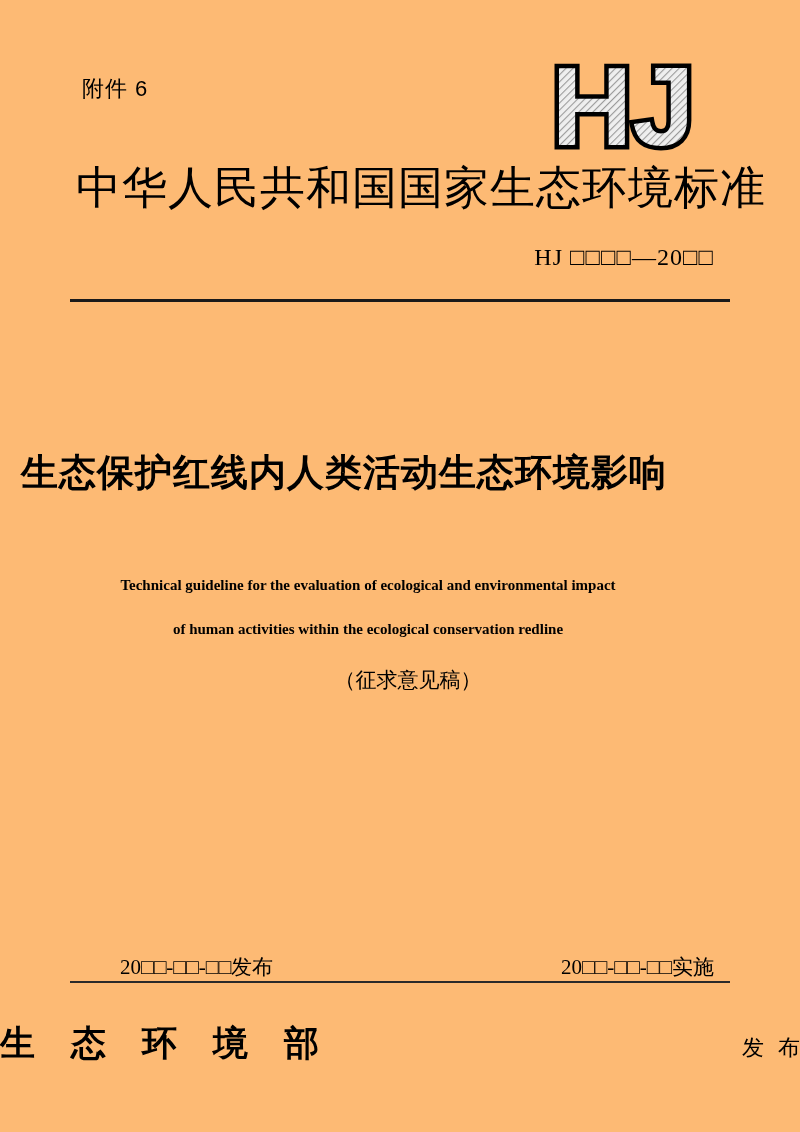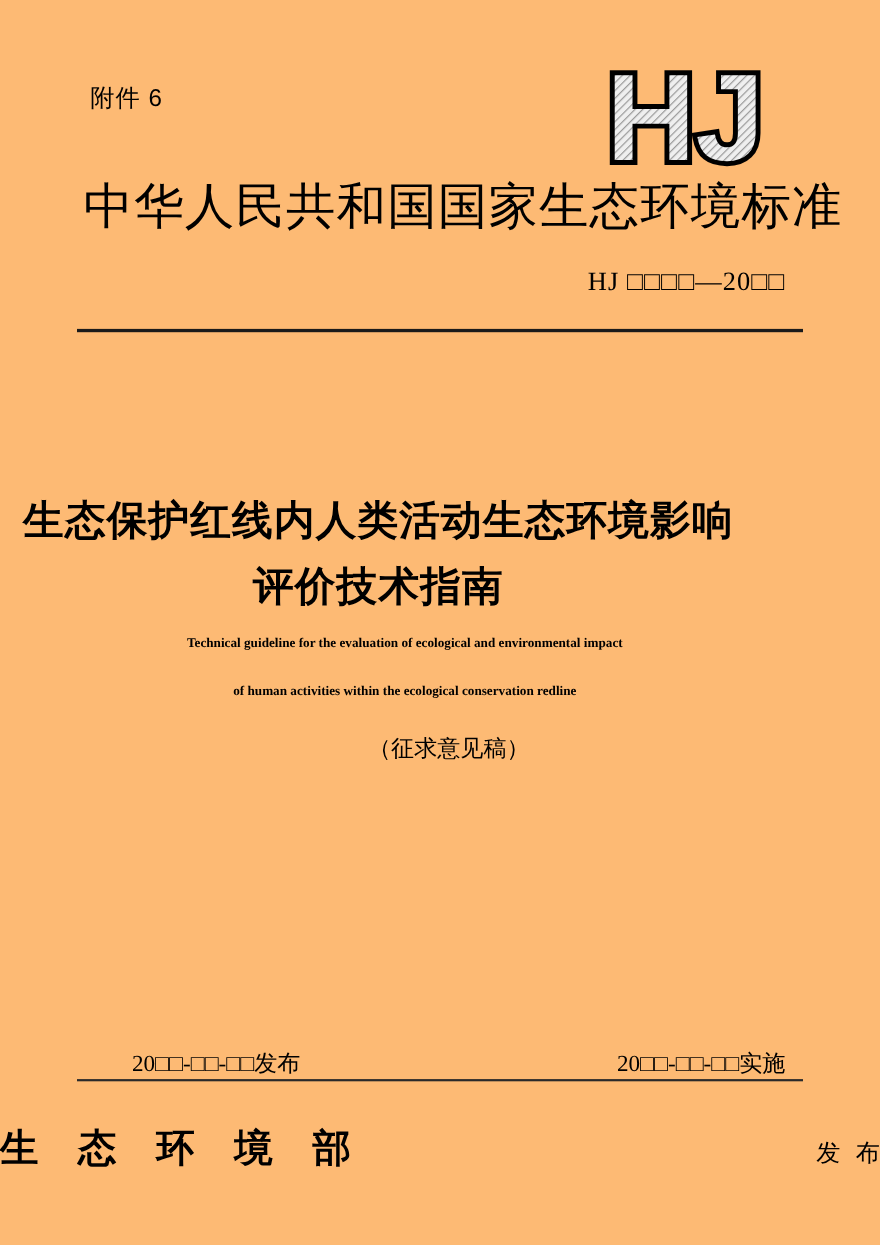--- a/index.html
+++ b/index.html
@@ -73,21 +73,21 @@
   }
   .title-cn-1 { top: 448px; }
   .title-cn-2 { top: 508px; }
   .title-en {
     position: absolute;
     left: 0;
     width: 736px;
     text-align: center;
     font-family: "Liberation Serif", serif;
     font-weight: bold;
-    font-size: 12px;
+    font-size: 15px;
   }
   .title-en-1 { top: 577px; }
   .title-en-2 { top: 621px; }
   .draft-note {
     position: absolute;
     left: 0;
     top: 666px;
     width: 800px;
     text-align: center;
     font-family: Liberation Serif, serif;
@@ -160,21 +160,20 @@
   </svg>
 
   <div class="org-title">中华人民共和国国家生态环境标准</div>
 
   <div class="std-no">HJ □□□□—20□□</div>
 
   <div class="rule-top"></div>
 
   <div class="title-cn title-cn-1">生态保护红线内人类活动生态环境影响</div>
 
-  <div class="title-cn title-cn-2">评价技术指南</div>
 
   <div class="title-en title-en-1">Technical guideline for the evaluation of ecological and environmental impact</div>
 
   <div class="title-en title-en-2">of human activities within the ecological conservation redline</div>
 
   <div class="draft-note">（征求意见稿）</div>
 
   <div class="date-issue">20□□-□□-□□发布</div>
 
   <div class="date-impl">20□□-□□-□□实施</div>

